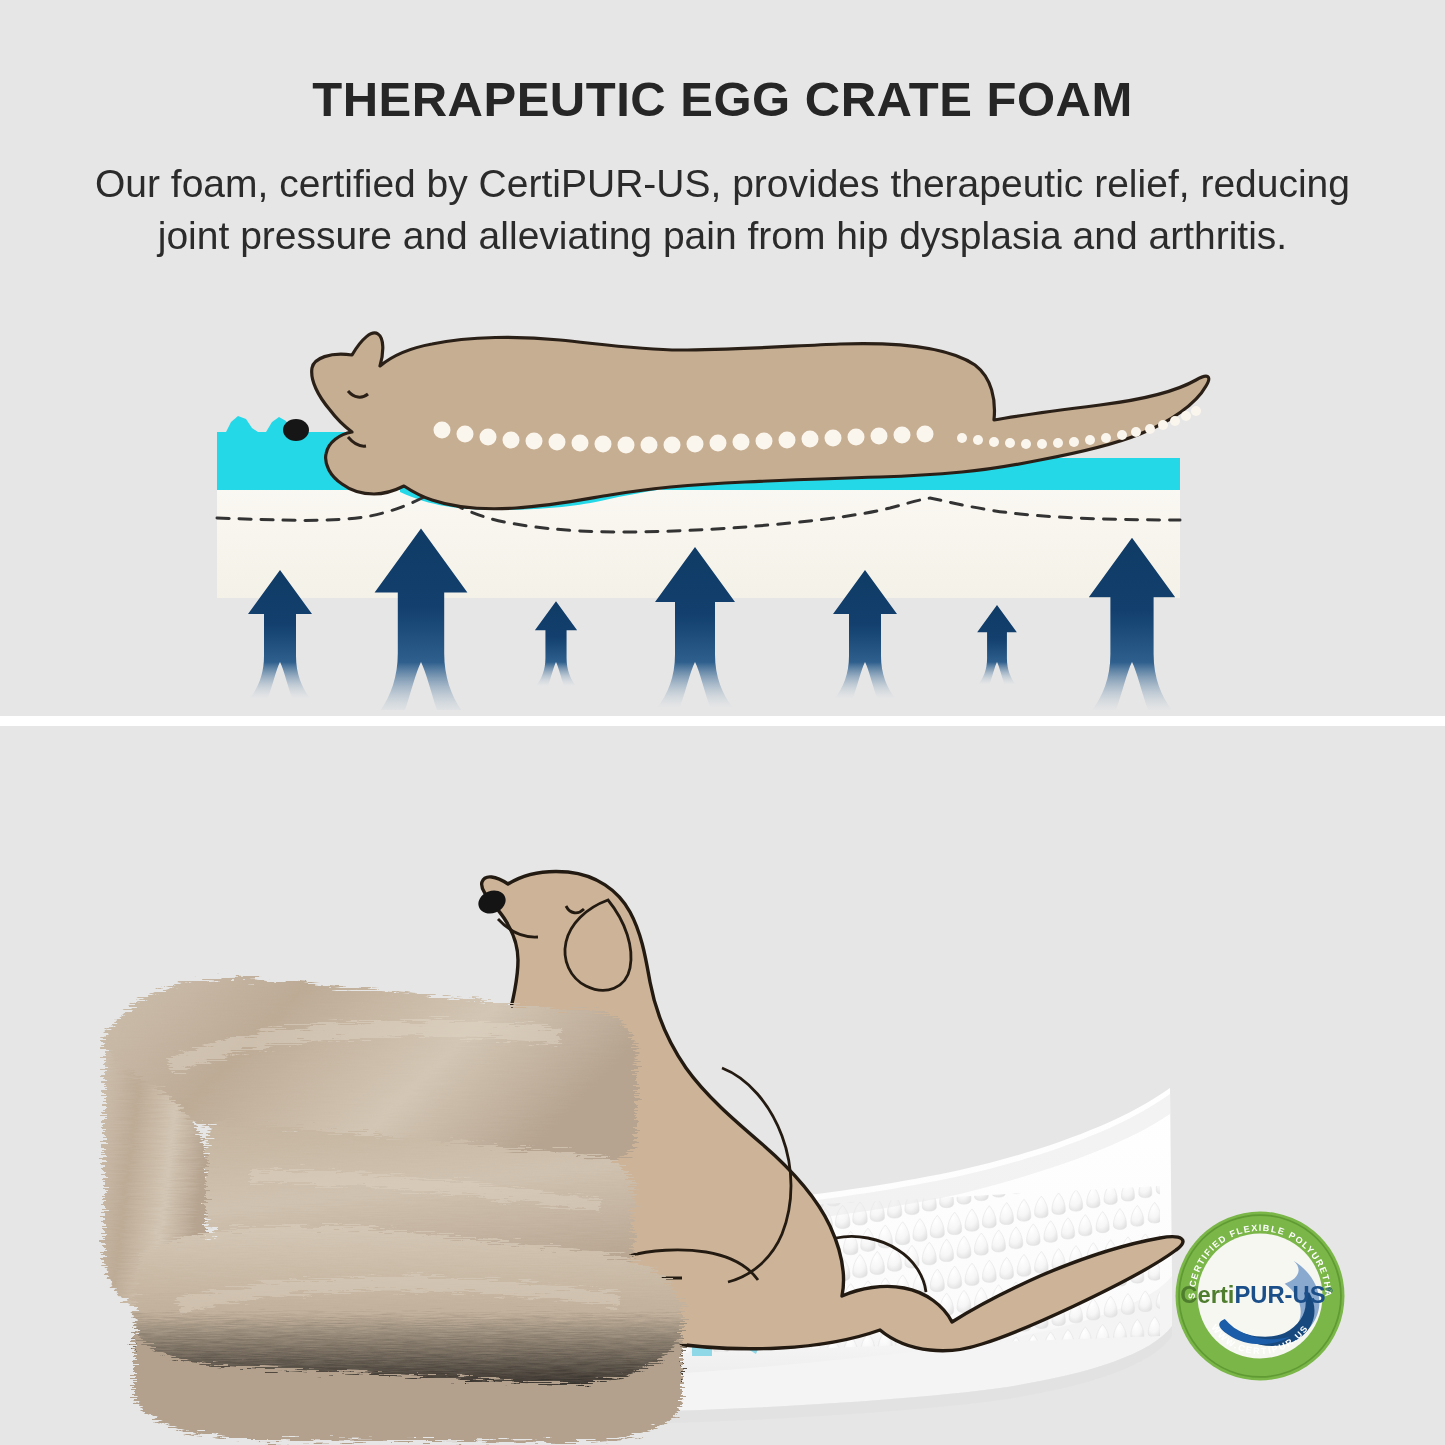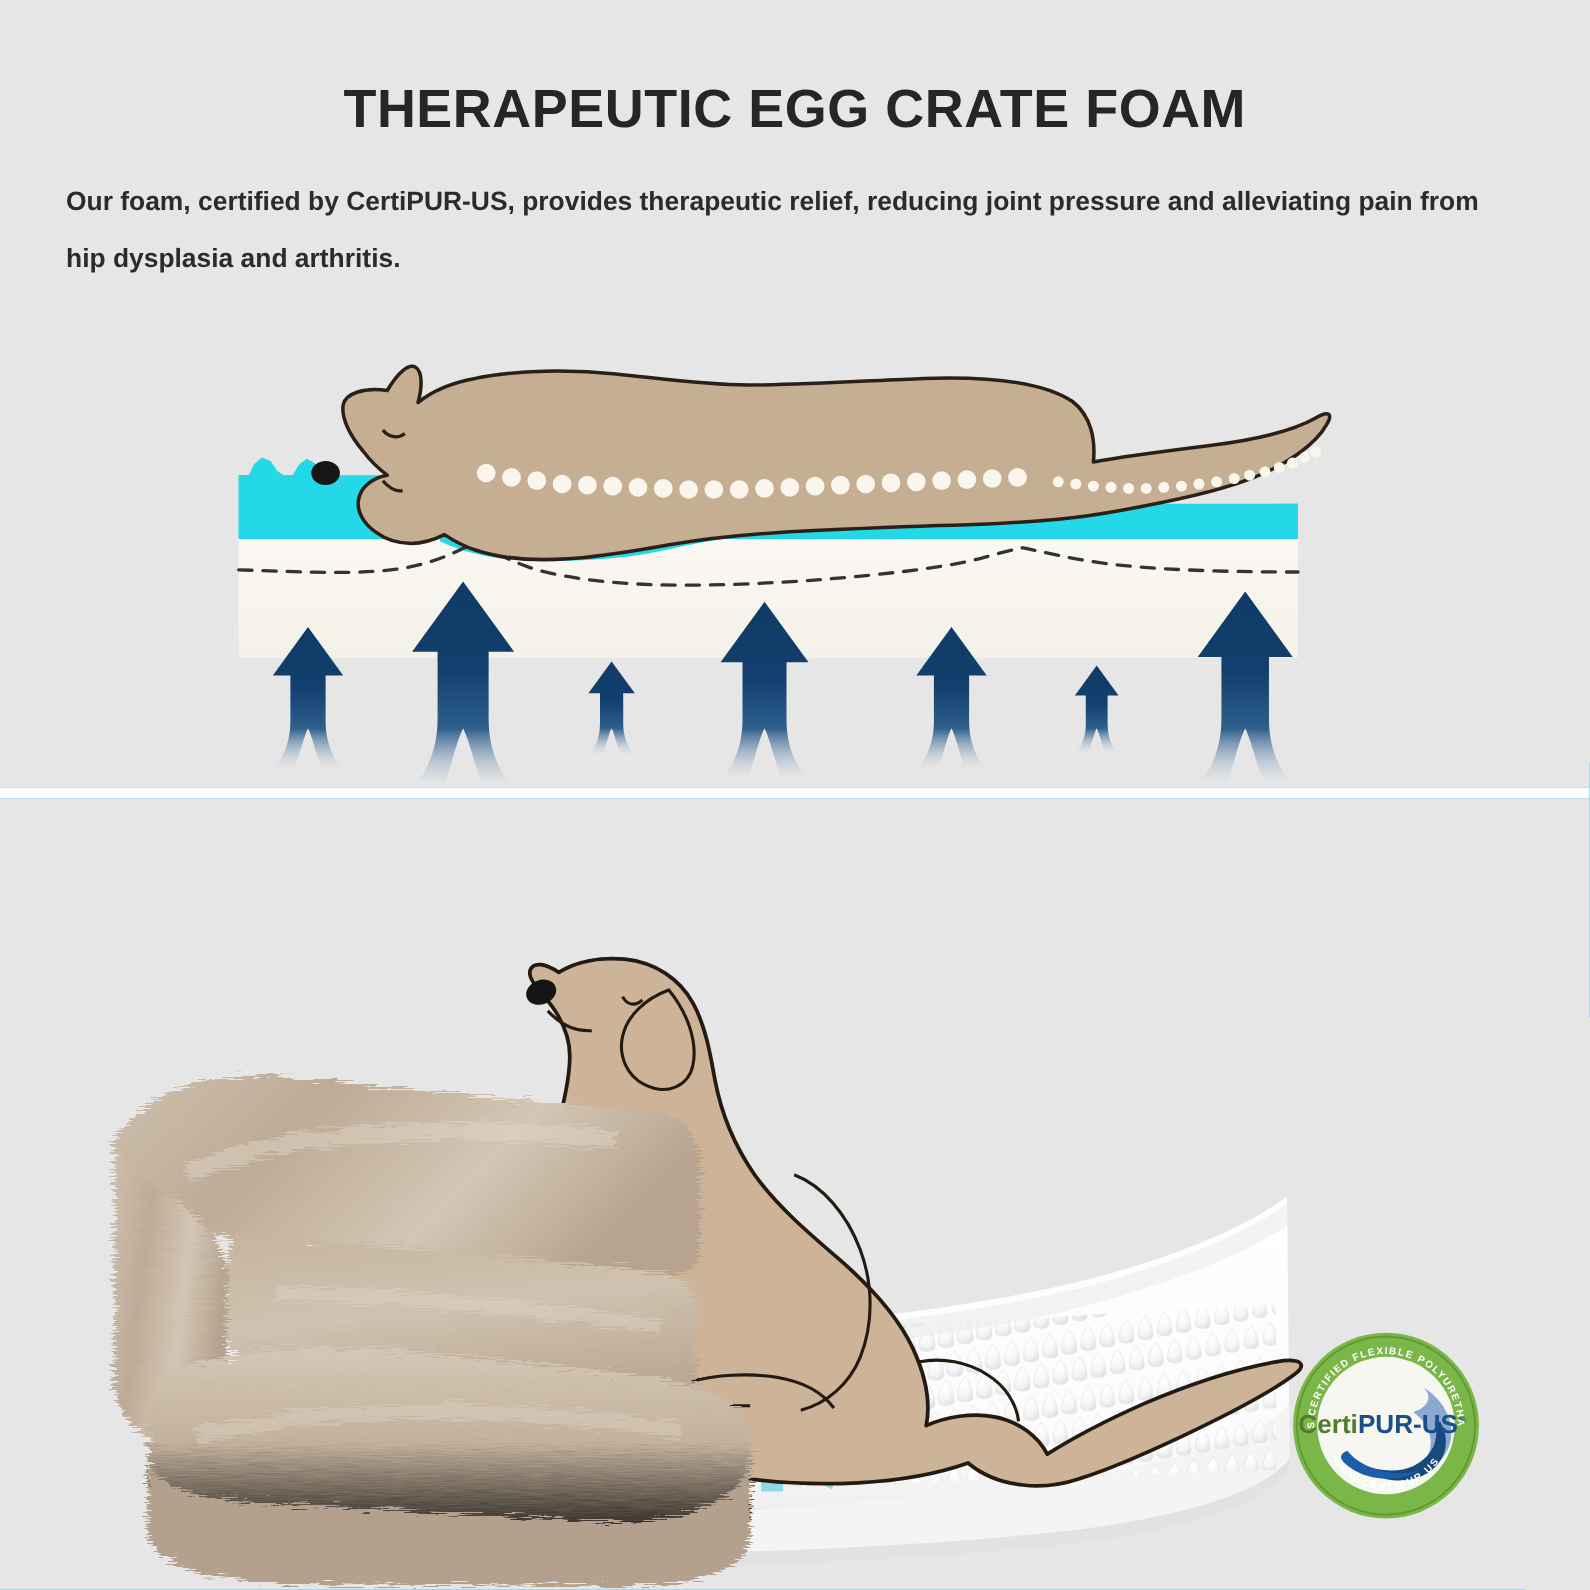--- a/index.html
+++ b/index.html
@@ -6,21 +6,21 @@
     margin: 0;
     padding: 0;
     background: #ffffff;
   }
   #canvas {
     position: relative;
     width: 1445px;
     height: 1445px;
     overflow: hidden;
     font-family: "Liberation Sans", sans-serif;
-    background: #0ea5e9;
+    background: #f97316;
   }
 
   
   .panel {
     position: absolute;
     left: 0;
     width: 1445px;
     background: #e6e6e6;
   }
   #panel-top    { top: 0;    height: 716px; }
@@ -50,25 +50,25 @@
     top: 795px;
     font-size: 45px;
     line-height: 54px;
     text-shadow: 0 0 14px rgba(255,255,255,0.95), 0 0 26px rgba(255,255,255,0.8);
   }
   #subtitle {
     position: absolute;
     top: 158px;
     left: 60px;
     width: 1325px;
-    text-align: left;
+    text-align: center;
     color: #2b2b2b;
-    font-size: 24px;
+    font-size: 39px;
     line-height: 52px;
-    font-weight: 700;
+    font-weight: 400;
   }
 
   
   #diagram-top {
     position: absolute;
     left: 0;
     top: 310px;
     width: 1445px;
     height: 400px;
   }

